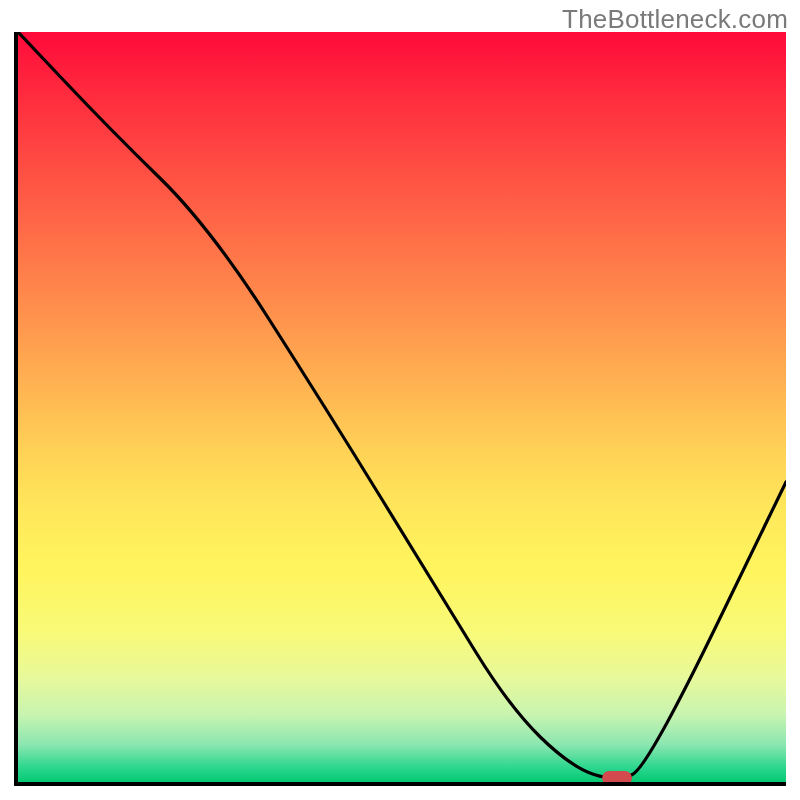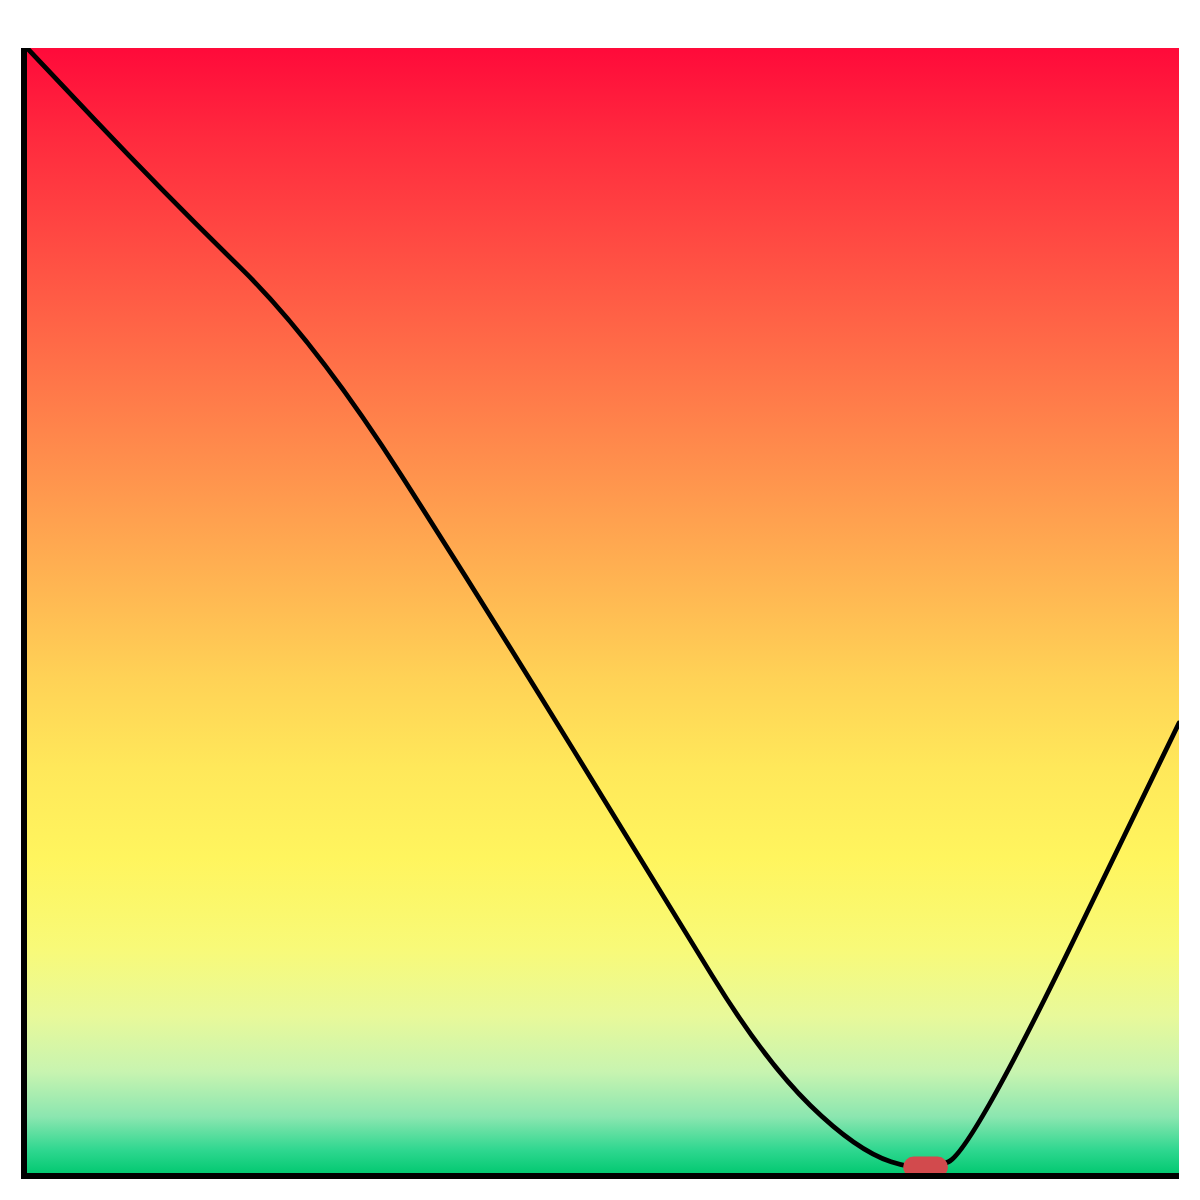--- a/index.html
+++ b/index.html
@@ -59,20 +59,21 @@
     height: 100%;
   }
   .marker {
     fill: #d24a4d;
   }
 </style>
 </head>
 <body>
 
 <div class="frame">
+  <div class="watermark">TheBottleneck.com</div>
 
   <div class="plot">
     <svg class="curve" viewBox="0 0 772 754" preserveAspectRatio="none">
       <path id="curve-path" fill="none" stroke="#000" stroke-width="3.2" stroke-linejoin="round" stroke-linecap="round" d="M 0 0 Q 0 0 46.32 49.00999999999999 Q 92.64 98.01999999999998 142.82 147.02999999999997 Q 193 196.03999999999996 250.9 286.52 Q 308.8 377 366.70000000000005 471.25 Q 424.6 565.5 459.34000000000003 622.05 Q 494.08 678.6 524.96 708.76 Q 555.84 738.92 579 746.46 Q 602.16 754 617.5999999999999 746.46 Q 633.04 738.92 702.52 595.66 T 772 452.4"></path>
       <rect id="marker-rect" class="marker" rx="7" ry="7" x="587.16" y="743" width="30" height="14"></rect>
     </svg>
   </div>
 </div>
 
 </body></html>

